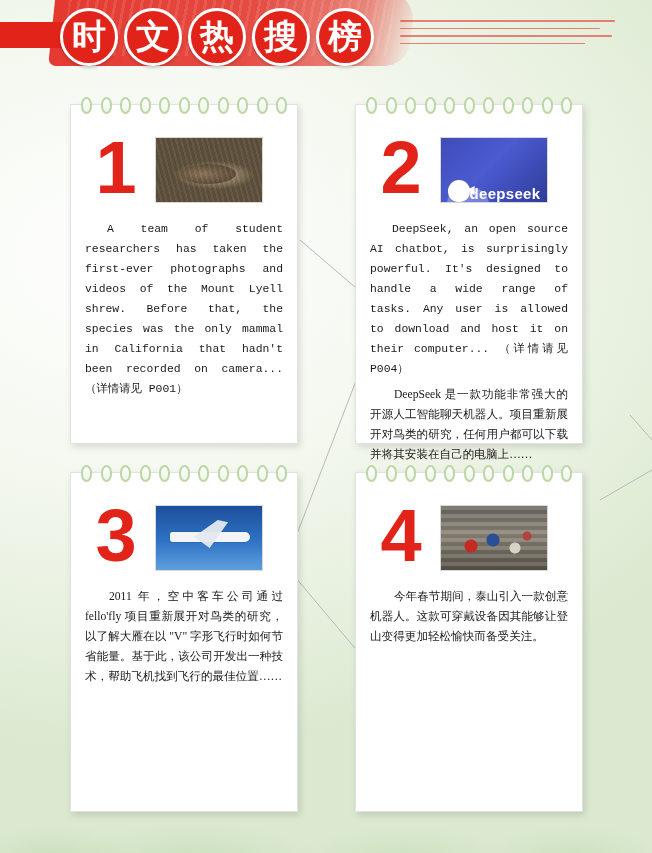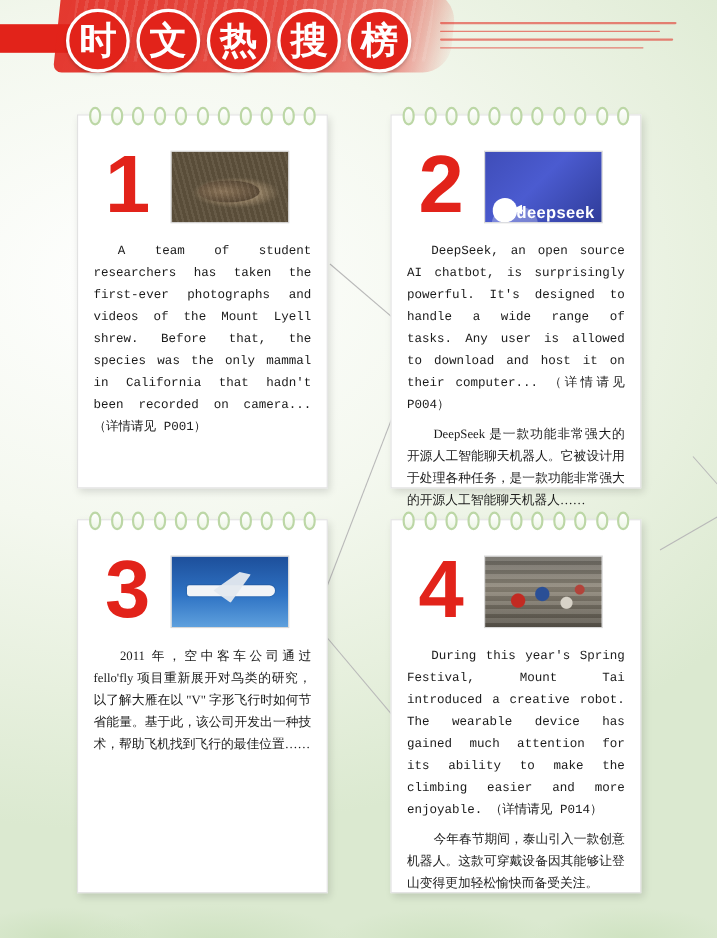--- a/index.html
+++ b/index.html
@@ -269,21 +269,21 @@
     </div>
     <div class="card-head">
       <div class="num">2</div>
       <div class="thumb thumb-deepseek">
         <span class="ds-hand"></span>
         <span class="ds-whale"></span>
         <span class="ds-text">deepseek</span>
       </div>
     </div>
     <div class="para-en">DeepSeek, an open source AI chatbot, is surprisingly powerful. It's designed to handle a wide range of tasks. Any user is allowed to download and host it on their computer... （详情请见 P004）</div>
-    <div class="para-zh">DeepSeek 是一款功能非常强大的开源人工智能聊天机器人。它被设计用于处理各种任务，是一款功能非常强大的开源人工智能聊天机器人……</div>
+    <div class="para-zh">DeepSeek 是一款功能非常强大的开源人工智能聊天机器人。项目重新展开对鸟类的研究，任何用户都可以下载并将其安装在自己的电脑上……</div>
   </div>
 
   <div class="card card-3">
     <div class="rings">
       <span class="ring"></span>
         <span class="ring"></span>
         <span class="ring"></span>
         <span class="ring"></span>
       <span class="ring"></span>
         <span class="ring"></span>
@@ -311,17 +311,16 @@
         <span class="ring"></span>
         <span class="ring"></span>
       <span class="ring"></span>
         <span class="ring"></span>
         <span class="ring"></span>
     </div>
     <div class="card-head">
       <div class="num">4</div>
       <div class="thumb thumb-climb"></div>
     </div>
-    <div class="para-en">During this year's Spring Festival, Mount Tai introduced a creative robot. The wearable device has gained much attention for its ability to make the climbing easier and more enjoyable. （详情请见 P014）</div>
     <div class="para-zh">今年春节期间，泰山引入一款创意机器人。这款可穿戴设备因其能够让登山变得更加轻松愉快而备受关注。</div>
   </div>
 
 </div>
 
 </body></html>

